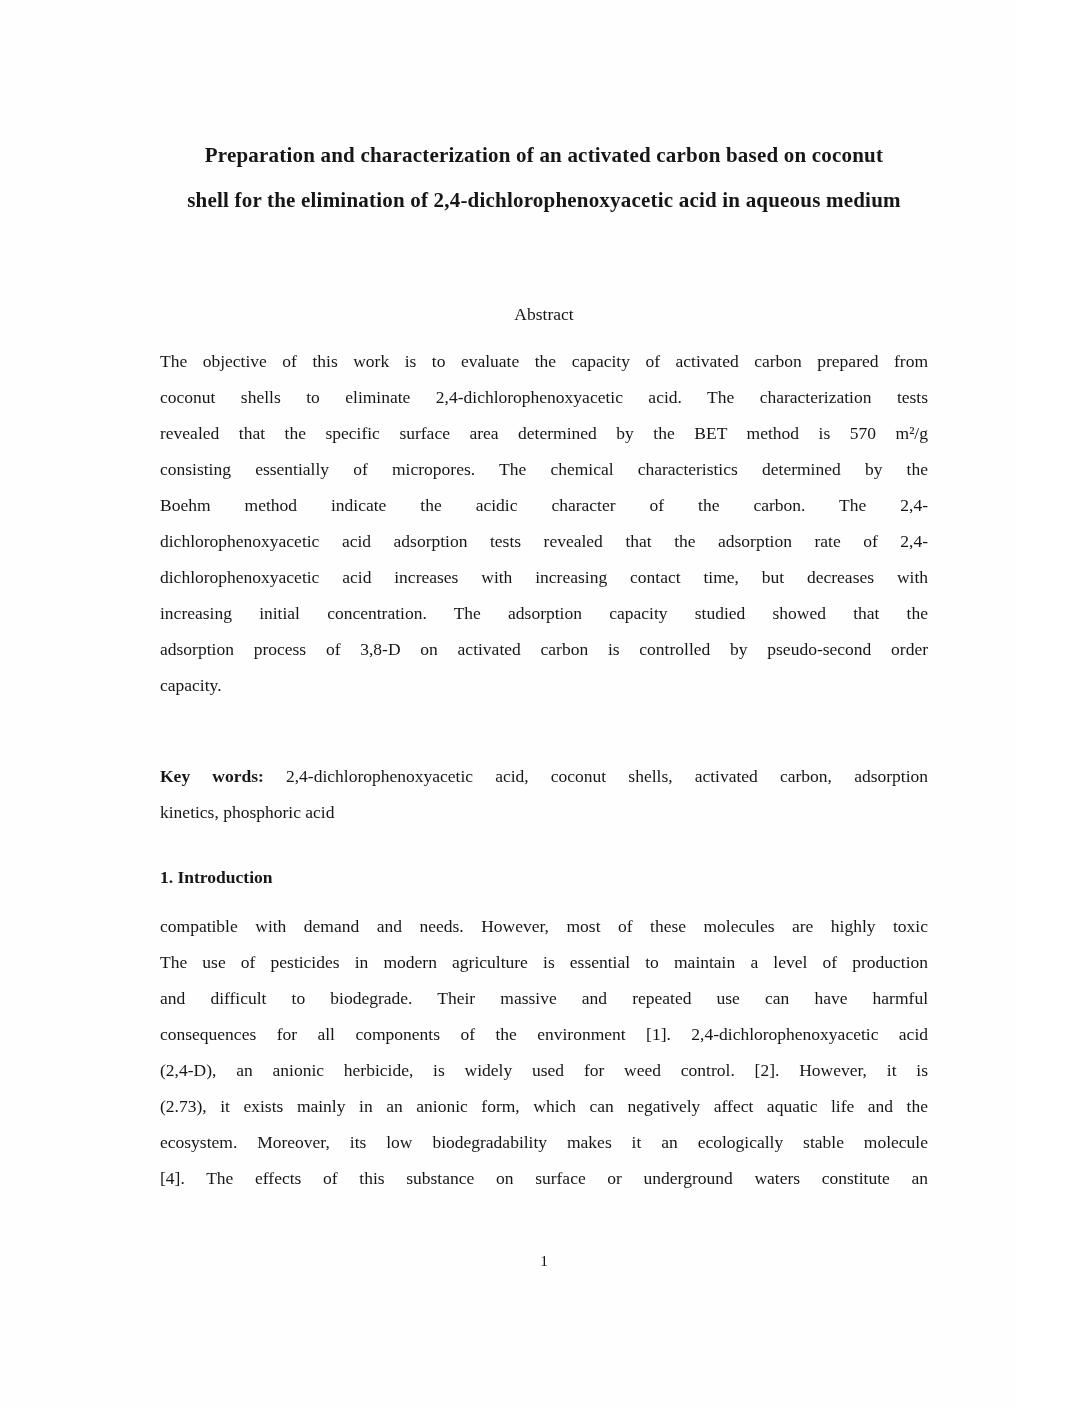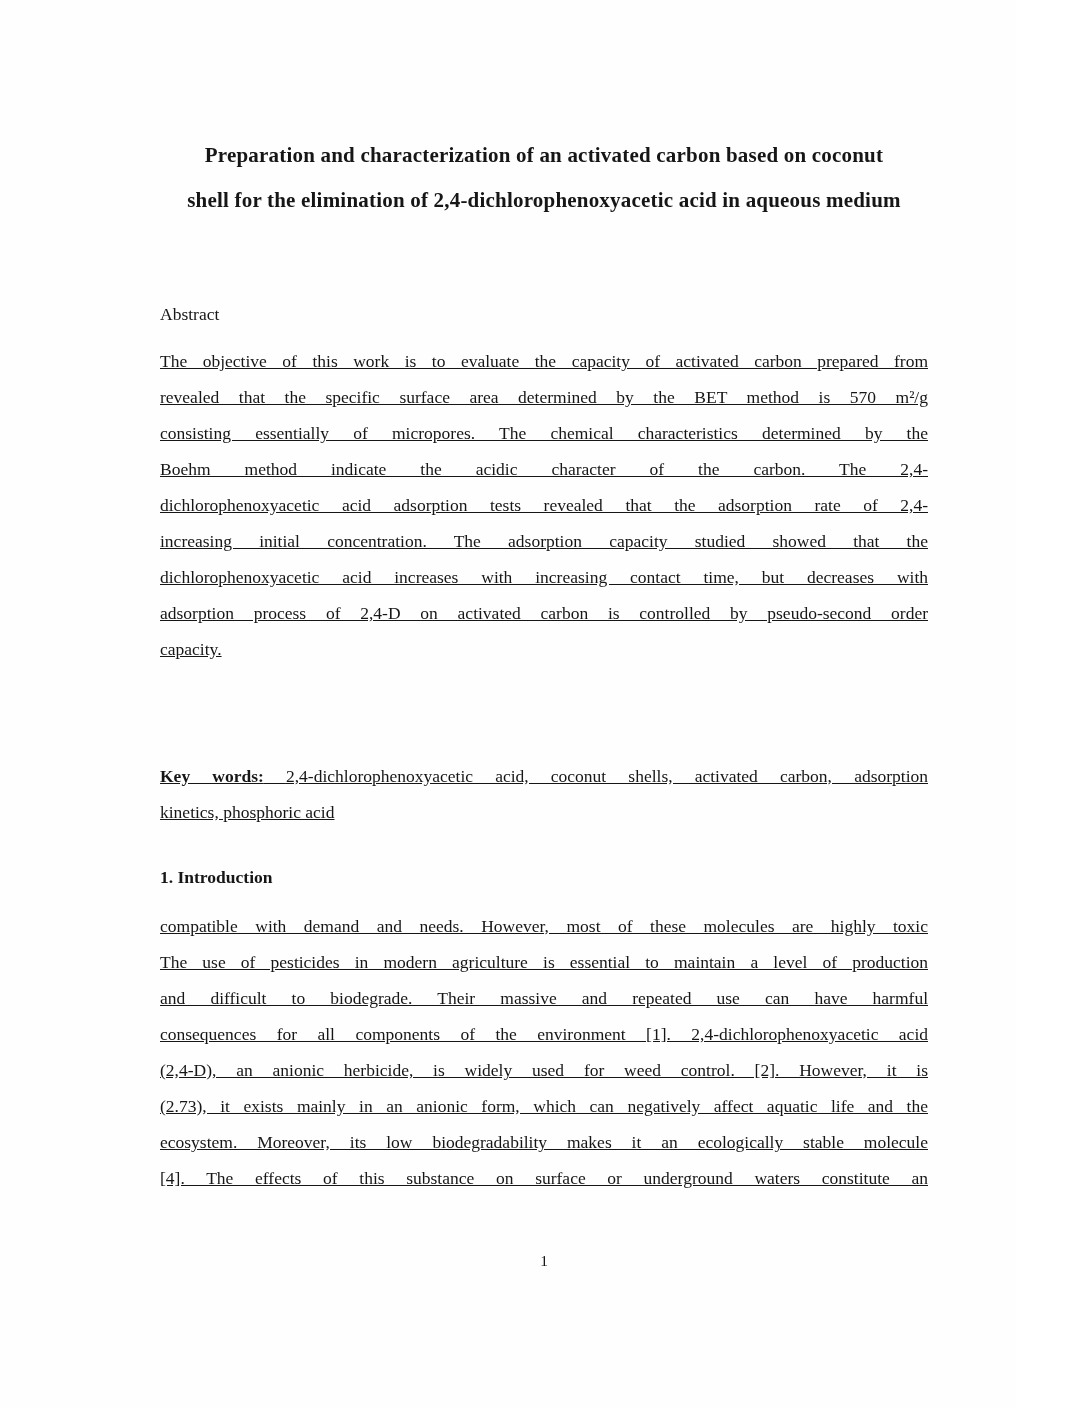--- a/index.html
+++ b/index.html
@@ -30,26 +30,25 @@
     font-weight: bold;
     font-size: 21px;
     line-height: 45px;
     text-align: center;
     letter-spacing: 0.2px;
   }
   .heading {
     font-size: 17.5px;
     line-height: 36px;
   }
-  .abstract-heading { top: 296px; }
+  .abstract-heading { top: 296px; text-align: center; }
   .intro-heading { top: 859px; font-weight: bold; }
   .para {
     font-size: 17.5px;
     line-height: 36px;
-    text-decoration: underline;
   }
   .abstract-para { top: 343px; }
   .keywords-para { top: 758px; }
   .intro-para { top: 908px; }
   .tline {
     text-align: justify;
     text-align-last: justify;
     white-space: normal;
   }
   .tline-last {
@@ -72,27 +71,28 @@
 
   <div class="col title">
     <div>Preparation and characterization of an activated carbon based on coconut</div>
     <div>shell for the elimination of 2,4-dichlorophenoxyacetic acid in aqueous medium</div>
   </div>
 
   <div class="col heading abstract-heading">Abstract</div>
 
   <div class="col para abstract-para">
       <div class="tline">The objective of this work is to evaluate the capacity of activated carbon prepared from</div>
+      <div class="tline">coconut shells to eliminate 2,4-dichlorophenoxyacetic acid. The characterization tests</div>
       <div class="tline">revealed that the specific surface area determined by the BET method is 570 m²/g</div>
       <div class="tline">consisting essentially of micropores. The chemical characteristics determined by the</div>
       <div class="tline">Boehm method indicate the acidic character of the carbon. The 2,4-</div>
       <div class="tline">dichlorophenoxyacetic acid adsorption tests revealed that the adsorption rate of 2,4-</div>
+      <div class="tline">dichlorophenoxyacetic acid increases with increasing contact time, but decreases with</div>
       <div class="tline">increasing initial concentration. The adsorption capacity studied showed that the</div>
-      <div class="tline">dichlorophenoxyacetic acid increases with increasing contact time, but decreases with</div>
-      <div class="tline">adsorption process of 2,4-D on activated carbon is controlled by pseudo-second order</div>
+      <div class="tline">adsorption process of 3,8-D on activated carbon is controlled by pseudo-second order</div>
       <div class="tline tline-last">capacity.</div>
     </div>
 
   <div class="col para keywords-para">
     <div class="tline">
       <span class="kw-label">Key words:</span>
       <span>2,4-dichlorophenoxyacetic acid, coconut shells, activated carbon, adsorption</span>
     </div>
     <div class="tline tline-last">kinetics, phosphoric acid</div>
   </div>

